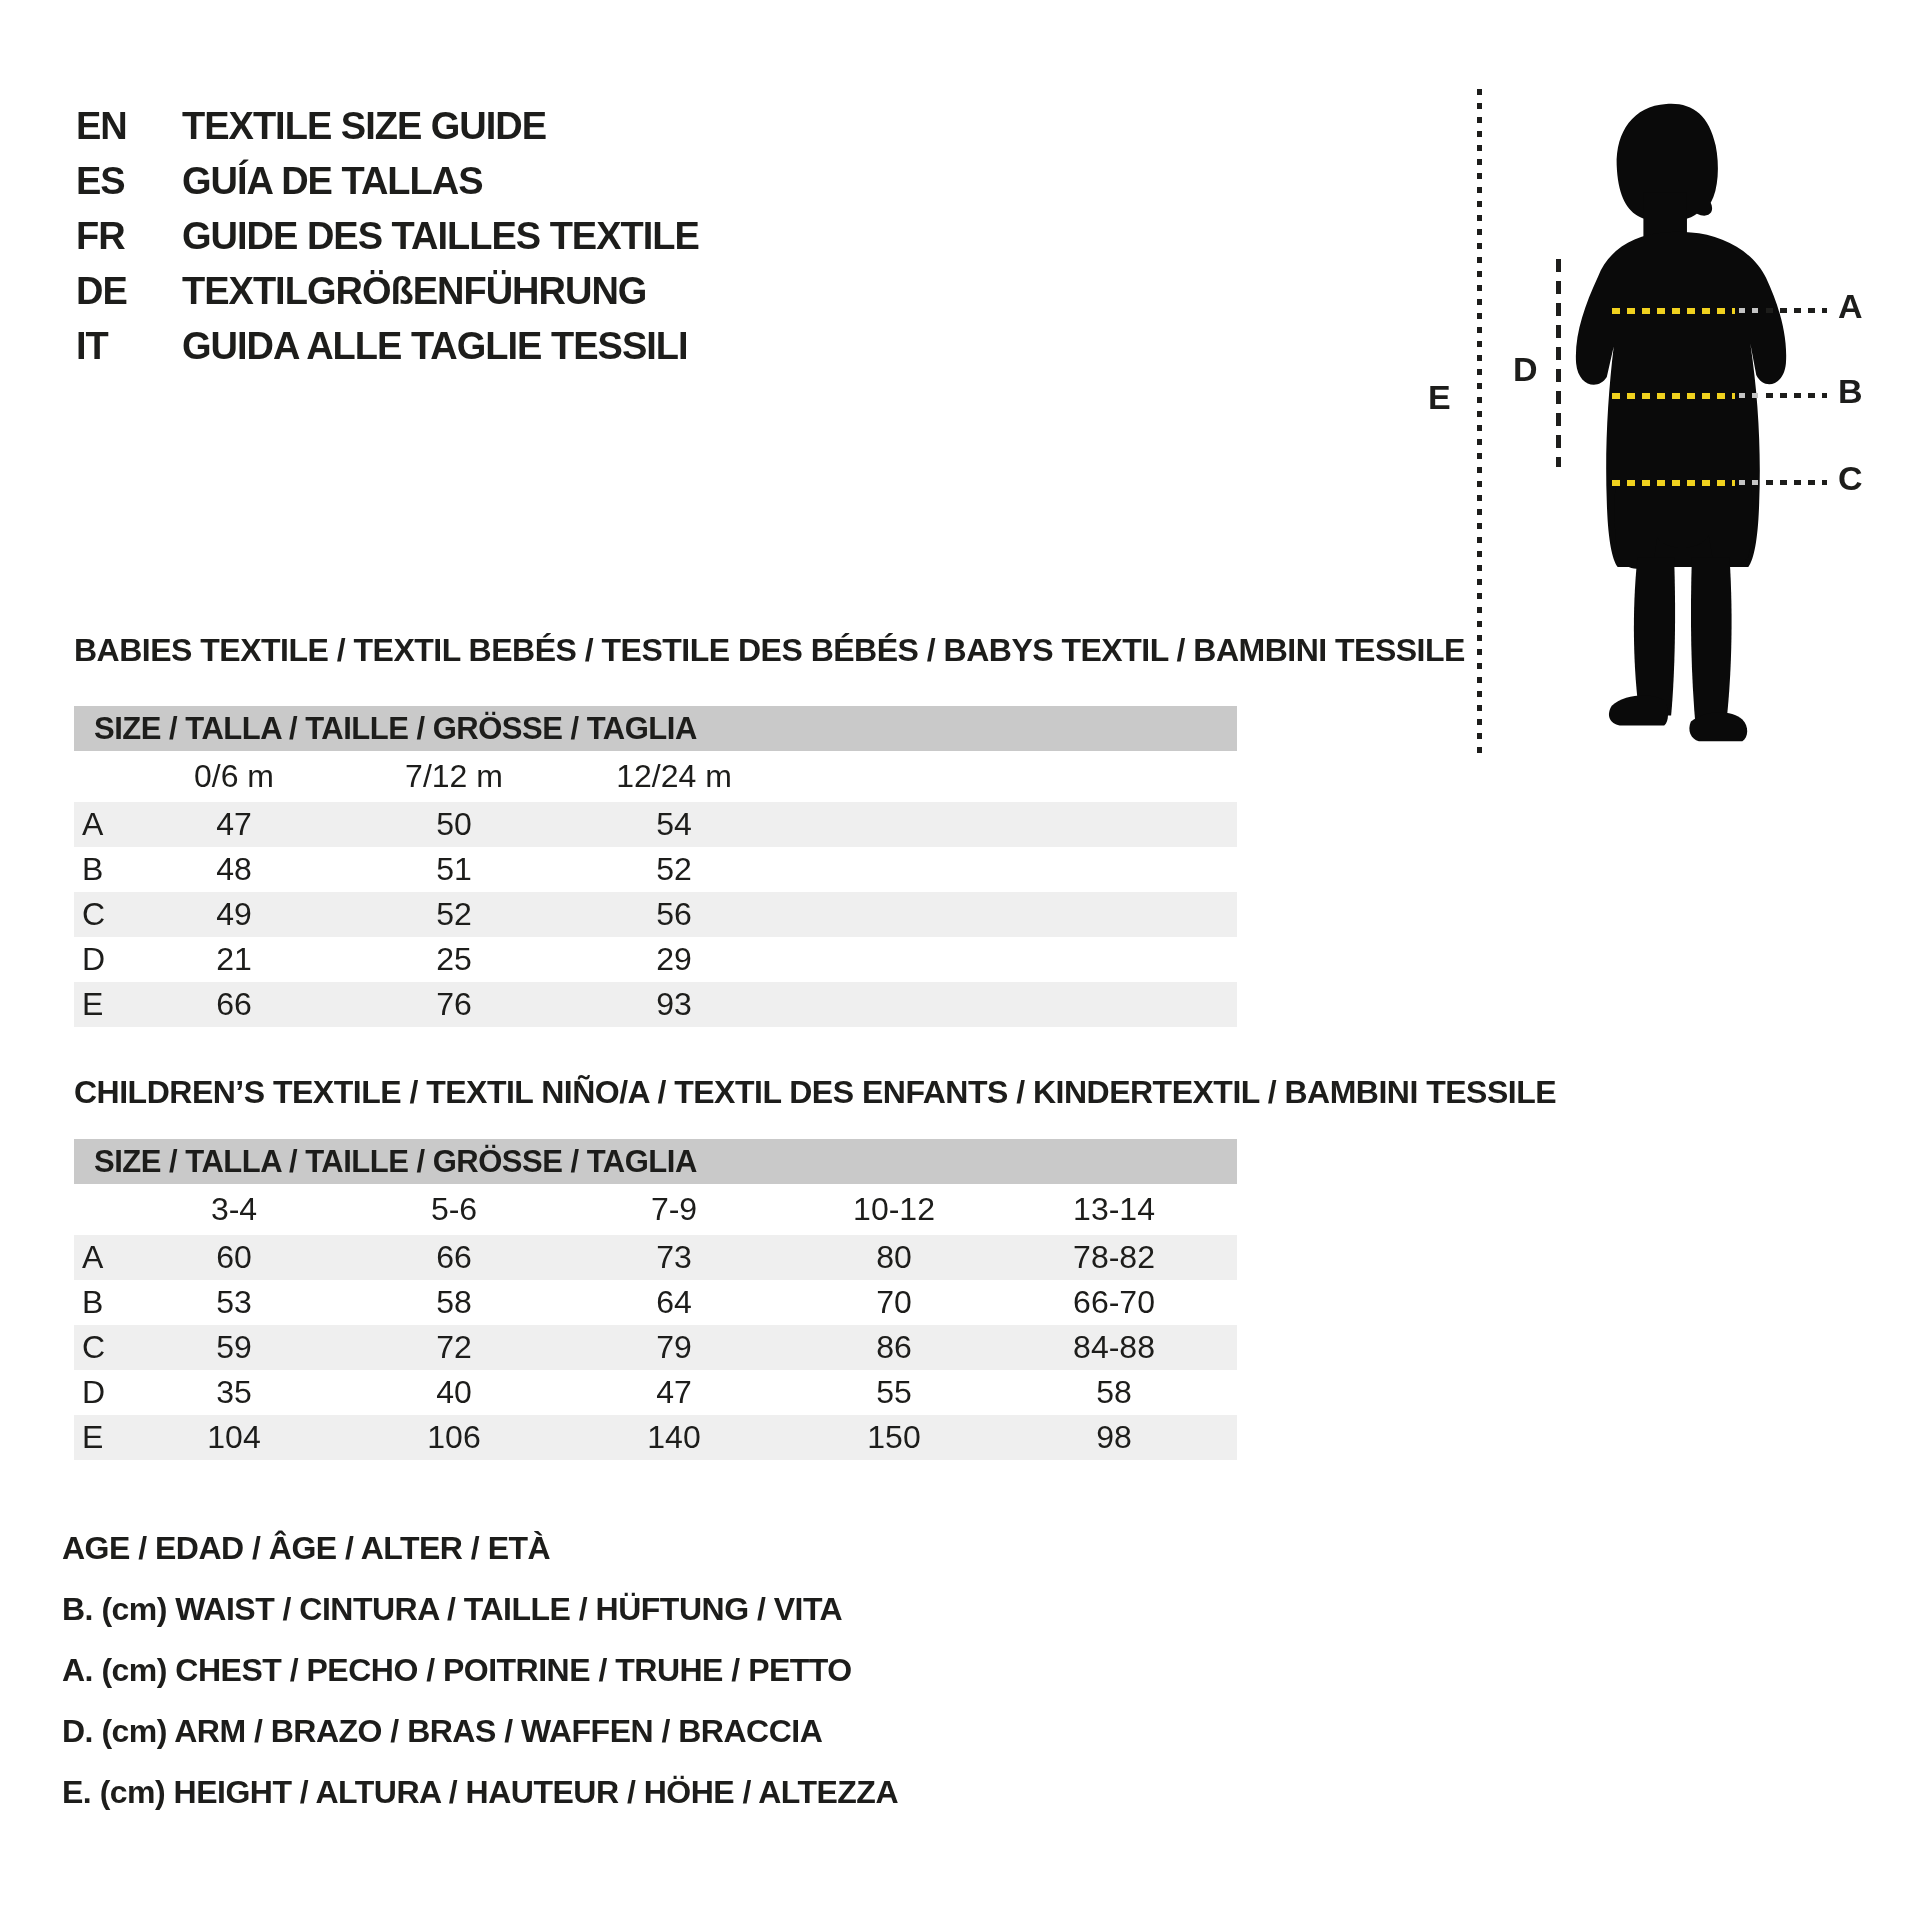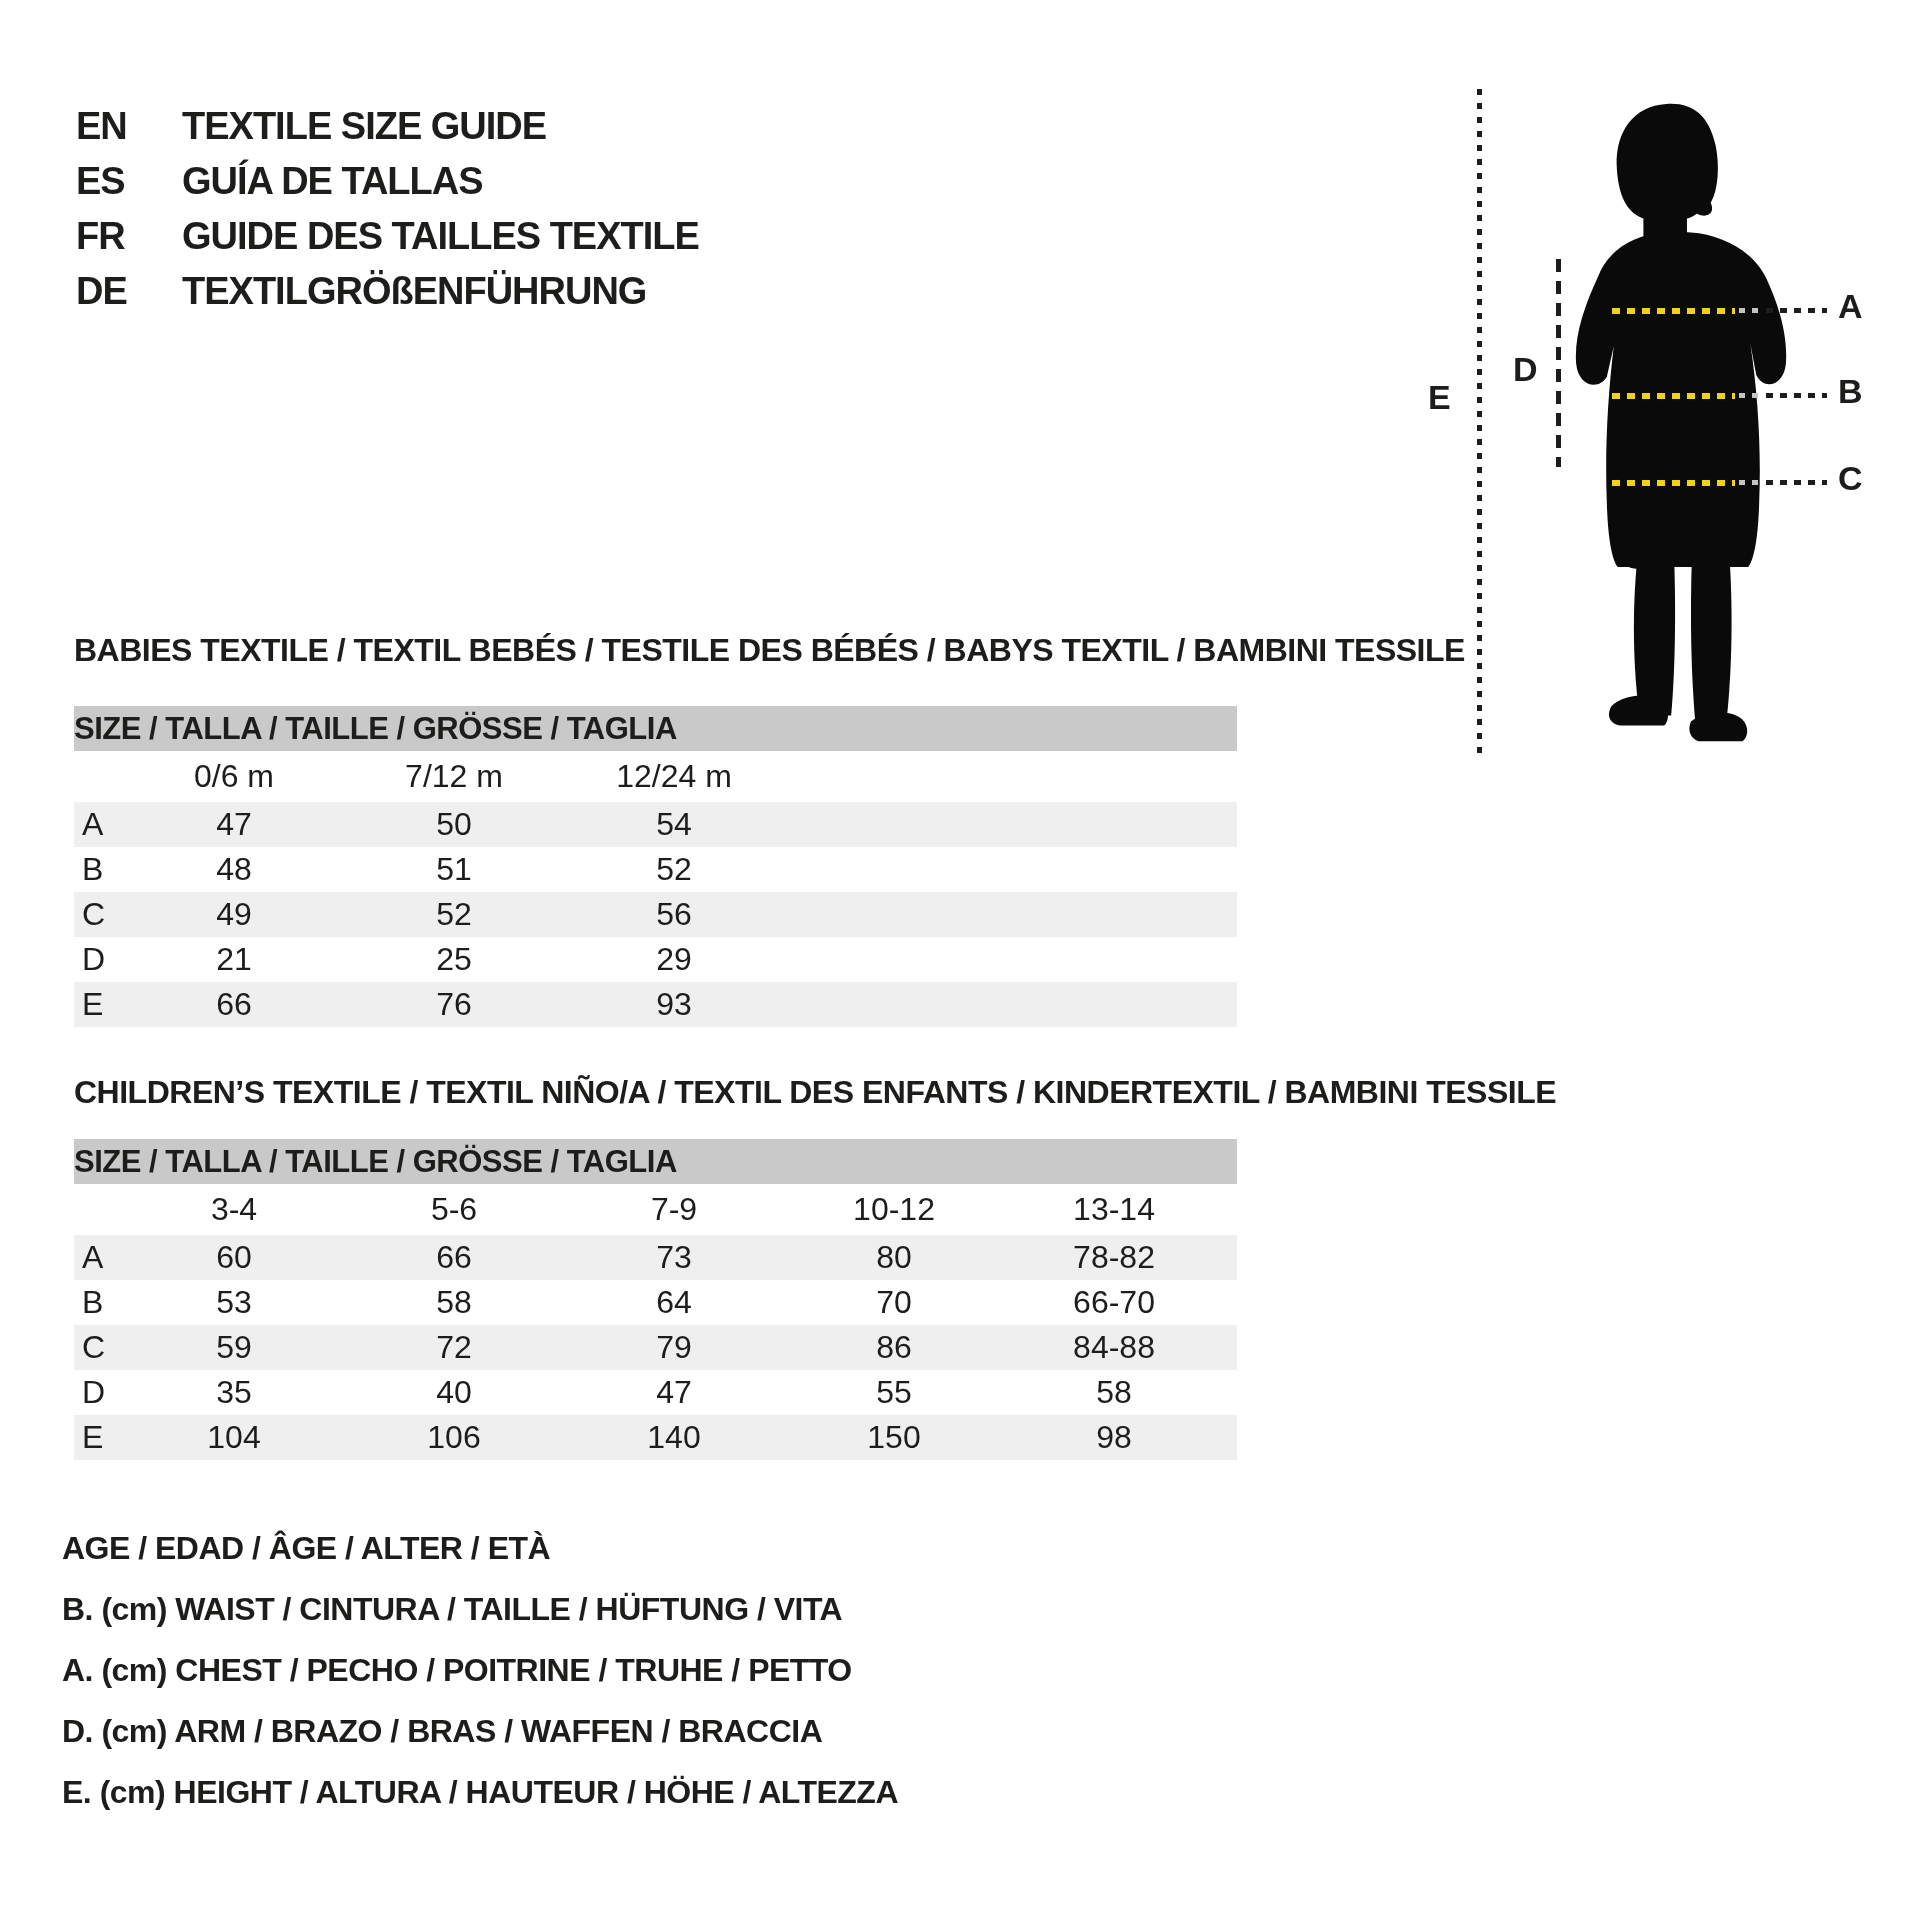--- a/index.html
+++ b/index.html
@@ -42,21 +42,21 @@
   
   .section-title { position:absolute; left:74px; font-size:32px; font-weight:700;
     letter-spacing:-0.5px; white-space:nowrap; }
   .babies-title { top:632px; }
   .children-title { top:1074px; }
 
   .size-table { position:absolute; left:74px; width:1163px; }
   .babies-table { top:706px; }
   .children-table { top:1139px; }
   .t-bar { height:45px; background:#c9c9c9; display:flex; align-items:center;
-    padding-left:0; font-size:31px; font-weight:700; letter-spacing:-0.5px; }
+    padding-left:20px; font-size:31px; font-weight:700; letter-spacing:-0.5px; }
   .t-cols { display:grid; align-items:center; height:51px; font-size:32px; }
   .t-row  { display:grid; align-items:center; height:45px; font-size:32px; }
   .cols-3 { grid-template-columns:50px repeat(3,220px) 1fr; }
   .cols-5 { grid-template-columns:50px repeat(5,220px) 1fr; }
   .t-row:nth-child(odd) { background:#efefef; }
   .row-label { padding-left:8px; text-align:left; }
   .cell { text-align:center; }
 
   
   .legend { position:absolute; left:62px; top:1518px; }
@@ -75,20 +75,24 @@
     <span class="lang-code">ES</span>
     <span class="lang-title">GUÍA DE TALLAS</span>
   </div>
   <div class="lang-row">
     <span class="lang-code">FR</span>
     <span class="lang-title">GUIDE DES TAILLES TEXTILE</span>
   </div>
   <div class="lang-row">
     <span class="lang-code">DE</span>
     <span class="lang-title">TEXTILGRÖßENFÜHRUNG</span>
+  </div>
+  <div class="lang-row">
+    <span class="lang-code">IT</span>
+    <span class="lang-title">GUIDA ALLE TAGLIE TESSILI</span>
   </div>
 </div>
 
 <div class="figure">
   <div class="vline-e"></div>
   <div class="vline-d"></div>
 
   <svg class="silhouette-svg" viewBox="0 0 220 680" xmlns="http://www.w3.org/2000/svg">
     <g fill="#0a0a0a">
 

